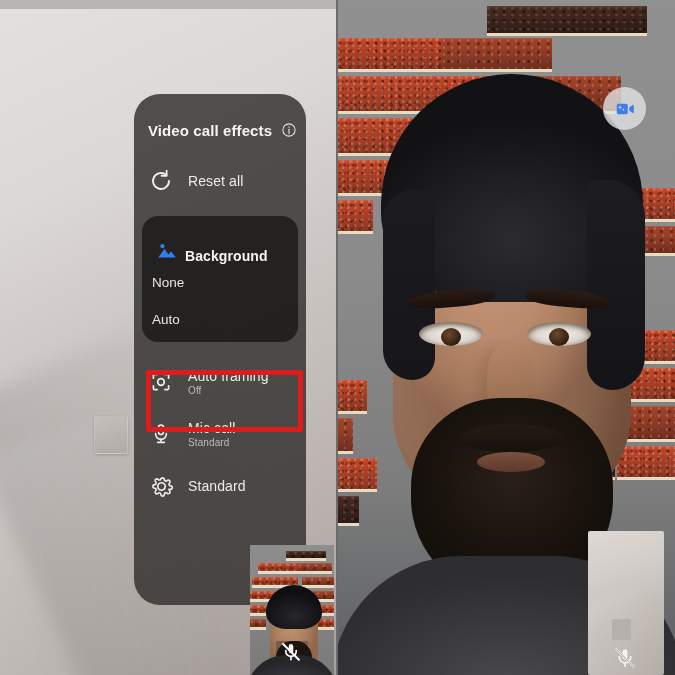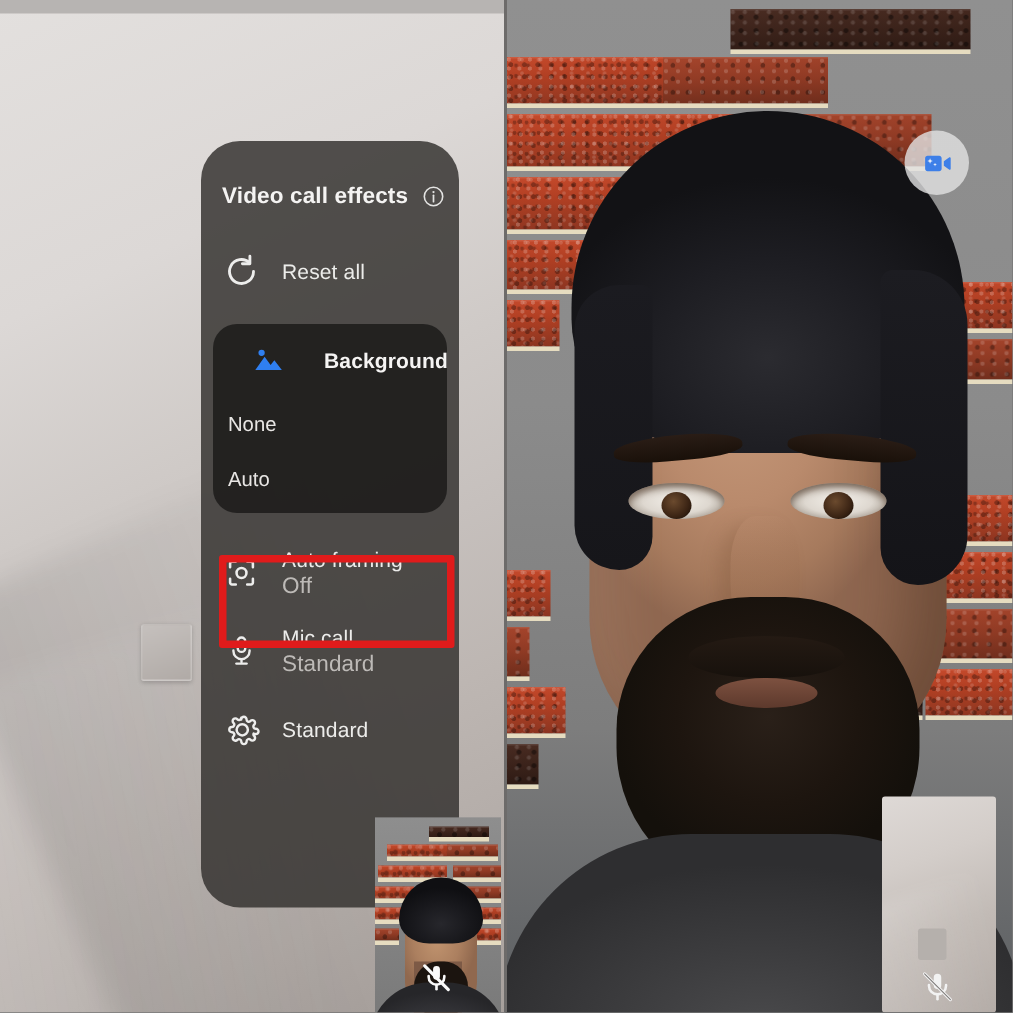--- a/index.html
+++ b/index.html
@@ -236,52 +236,52 @@
   .panel {
     position:absolute; left:134px; top:94px;
     width:172px; height:511px;
     background: rgba(52,50,48,.84);
     border-radius: 26px;
     z-index: 30;
     overflow:hidden;
     color:#fff;
   }
   .panel-title-row {
-    display:flex; align-items:flex-end; gap:9px;
+    display:flex; align-items:flex-start; gap:9px;
     padding: 28px 0 0 14px;
   }
   .panel-title {
     font-size: 15px; font-weight: 700; letter-spacing:.1px;
     color:#f4f3f2;
   }
   .info-icon { width:16px; height:16px; opacity:.94; }
 
   .row {
     display:flex; align-items:center; gap:14px;
     padding-left:14px;
     height:52px;
   }
   .row-ico { width:26px; height:26px; flex:0 0 26px;
     display:flex; align-items:center; justify-content:center; }
   .row-label { font-size:14px; color:#ececea; font-weight:400; letter-spacing:.1px; }
-  .row-sub { font-size:15px; color:#bdbab7; margin-top:1px; letter-spacing:.1px; }
+  .row-sub { font-size:10px; color:#bdbab7; margin-top:1px; letter-spacing:.1px; }
   .row-txt { display:flex; flex-direction:column; justify-content:center; }
 
   .reset-row { margin-top:16px; }
 
   .group {
     margin: 9px 8px 0 8px;
     background: rgba(32,30,29,.92);
     border-radius: 16px;
     padding-bottom: 4px;
     overflow:hidden;
   }
   .group-head {
-    display:flex; align-items:center; gap:24px;
-    padding-left:24px; height:48px;
+    display:flex; align-items:flex-end; gap:5px;
+    padding-left:12px; height:48px;
   }
   .group-head .row-label { font-weight:700; color:#f5f4f3; font-size:14px; }
   .opt {
     height:37px; display:flex; align-items:center;
     padding-left:10px;
     font-size:13.5px; color:#e8e6e4;
   }
   .img-opt { padding-left:10px; padding-top:4px; }
   .img-opt-label { font-size:13.5px; color:#e8e6e4; }
   .thumbs { display:flex; gap:10px; margin-top:7px; }

